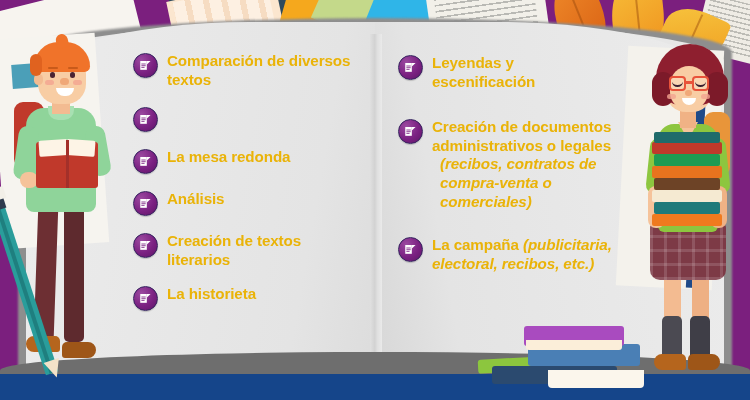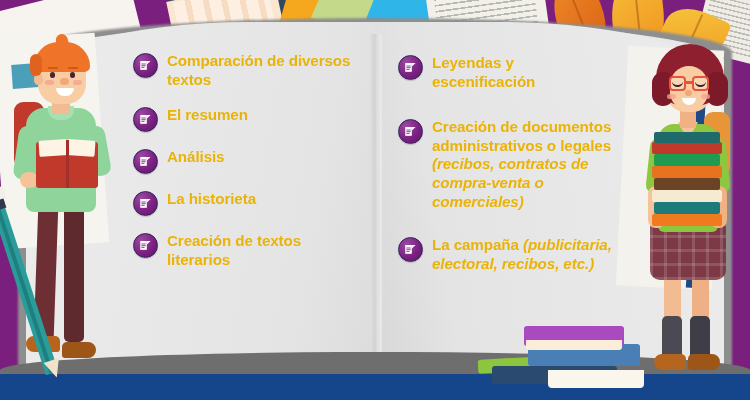--- a/index.html
+++ b/index.html
@@ -171,61 +171,72 @@
     <div class="item" style="margin-top:10px;">
       <span class="bullet">
         <svg width="15" height="15" viewBox="0 0 16 16">
           <path d="M2.4 3.2 L9.4 3.2 L9.4 12.6 L2.4 12.6 Z" fill="#ffffff"></path>
           <path d="M9.4 3.2 L13.4 3.2 L9.4 7.0 Z" fill="#ffffff"></path>
           <path d="M3.6 6.4 L8.2 6.4" stroke="#7b2182" stroke-width="0.9"></path>
           <path d="M3.6 8.2 L8.2 8.2" stroke="#7b2182" stroke-width="0.9"></path>
           <path d="M3.6 10.0 L7.0 10.0" stroke="#7b2182" stroke-width="0.9"></path>
         </svg>
       </span>
-      <span class="itext">El resumen</span>
-    </div>
-
+    </div>
 
     <div class="item" style="margin-top:10px;">
       <span class="bullet">
         <svg width="15" height="15" viewBox="0 0 16 16">
           <path d="M2.4 3.2 L9.4 3.2 L9.4 12.6 L2.4 12.6 Z" fill="#ffffff"></path>
           <path d="M9.4 3.2 L13.4 3.2 L9.4 7.0 Z" fill="#ffffff"></path>
           <path d="M3.6 6.4 L8.2 6.4" stroke="#7b2182" stroke-width="0.9"></path>
           <path d="M3.6 8.2 L8.2 8.2" stroke="#7b2182" stroke-width="0.9"></path>
           <path d="M3.6 10.0 L7.0 10.0" stroke="#7b2182" stroke-width="0.9"></path>
         </svg>
       </span>
+      <span class="itext">La mesa redonda</span>
+    </div>
+
+    <div class="item" style="margin-top:10px;">
+      <span class="bullet">
+        <svg width="15" height="15" viewBox="0 0 16 16">
+          <path d="M2.4 3.2 L9.4 3.2 L9.4 12.6 L2.4 12.6 Z" fill="#ffffff"></path>
+          <path d="M9.4 3.2 L13.4 3.2 L9.4 7.0 Z" fill="#ffffff"></path>
+          <path d="M3.6 6.4 L8.2 6.4" stroke="#7b2182" stroke-width="0.9"></path>
+          <path d="M3.6 8.2 L8.2 8.2" stroke="#7b2182" stroke-width="0.9"></path>
+          <path d="M3.6 10.0 L7.0 10.0" stroke="#7b2182" stroke-width="0.9"></path>
+        </svg>
+      </span>
       <span class="itext">Análisis</span>
     </div>
 
     <div class="item" style="margin-top:10px;">
       <span class="bullet">
         <svg width="15" height="15" viewBox="0 0 16 16">
           <path d="M2.4 3.2 L9.4 3.2 L9.4 12.6 L2.4 12.6 Z" fill="#ffffff"></path>
           <path d="M9.4 3.2 L13.4 3.2 L9.4 7.0 Z" fill="#ffffff"></path>
           <path d="M3.6 6.4 L8.2 6.4" stroke="#7b2182" stroke-width="0.9"></path>
           <path d="M3.6 8.2 L8.2 8.2" stroke="#7b2182" stroke-width="0.9"></path>
           <path d="M3.6 10.0 L7.0 10.0" stroke="#7b2182" stroke-width="0.9"></path>
         </svg>
       </span>
+      <span class="itext">Creación de textos literarios</span>
+    </div>
+
+    <div class="item" style="margin-top:10px;">
+      <span class="bullet">
+        <svg width="15" height="15" viewBox="0 0 16 16">
+          <path d="M2.4 3.2 L9.4 3.2 L9.4 12.6 L2.4 12.6 Z" fill="#ffffff"></path>
+          <path d="M9.4 3.2 L13.4 3.2 L9.4 7.0 Z" fill="#ffffff"></path>
+          <path d="M3.6 6.4 L8.2 6.4" stroke="#7b2182" stroke-width="0.9"></path>
+          <path d="M3.6 8.2 L8.2 8.2" stroke="#7b2182" stroke-width="0.9"></path>
+          <path d="M3.6 10.0 L7.0 10.0" stroke="#7b2182" stroke-width="0.9"></path>
+        </svg>
+      </span>
       <span class="itext">La historieta</span>
-    </div>
-
-    <div class="item" style="margin-top:10px;">
-      <span class="bullet">
-        <svg width="15" height="15" viewBox="0 0 16 16">
-          <path d="M2.4 3.2 L9.4 3.2 L9.4 12.6 L2.4 12.6 Z" fill="#ffffff"></path>
-          <path d="M9.4 3.2 L13.4 3.2 L9.4 7.0 Z" fill="#ffffff"></path>
-          <path d="M3.6 6.4 L8.2 6.4" stroke="#7b2182" stroke-width="0.9"></path>
-          <path d="M3.6 8.2 L8.2 8.2" stroke="#7b2182" stroke-width="0.9"></path>
-          <path d="M3.6 10.0 L7.0 10.0" stroke="#7b2182" stroke-width="0.9"></path>
-        </svg>
-      </span>
-      <span class="itext">Creación de textos literarios</span>
     </div>
   </div>
 
   <div class="col right" style="top:54px;">
 
     <div class="item">
       <span class="bullet">
         <svg width="15" height="15" viewBox="0 0 16 16">
           <path d="M2.4 3.2 L9.4 3.2 L9.4 12.6 L2.4 12.6 Z" fill="#ffffff"></path>
           <path d="M9.4 3.2 L13.4 3.2 L9.4 7.0 Z" fill="#ffffff"></path>
@@ -242,21 +253,21 @@
         <svg width="15" height="15" viewBox="0 0 16 16">
           <path d="M2.4 3.2 L9.4 3.2 L9.4 12.6 L2.4 12.6 Z" fill="#ffffff"></path>
           <path d="M9.4 3.2 L13.4 3.2 L9.4 7.0 Z" fill="#ffffff"></path>
           <path d="M3.6 6.4 L8.2 6.4" stroke="#7b2182" stroke-width="0.9"></path>
           <path d="M3.6 8.2 L8.2 8.2" stroke="#7b2182" stroke-width="0.9"></path>
           <path d="M3.6 10.0 L7.0 10.0" stroke="#7b2182" stroke-width="0.9"></path>
         </svg>
       </span>
       <span class="itext" style="max-width:230px;">
         <span>Creación de documentos administrativos o legales</span>
-        <span class="it-only" style="max-width:158px;">(recibos, contratos de compra-venta o comerciales)</span>
+        <span class="it-only" style="max-width:158px;margin-left:8px;">(recibos, contratos de compra-venta o comerciales)</span>
       </span>
     </div>
 
     <div class="item" style="margin-top:24px;">
       <span class="bullet">
         <svg width="15" height="15" viewBox="0 0 16 16">
           <path d="M2.4 3.2 L9.4 3.2 L9.4 12.6 L2.4 12.6 Z" fill="#ffffff"></path>
           <path d="M9.4 3.2 L13.4 3.2 L9.4 7.0 Z" fill="#ffffff"></path>
           <path d="M3.6 6.4 L8.2 6.4" stroke="#7b2182" stroke-width="0.9"></path>
           <path d="M3.6 8.2 L8.2 8.2" stroke="#7b2182" stroke-width="0.9"></path>

